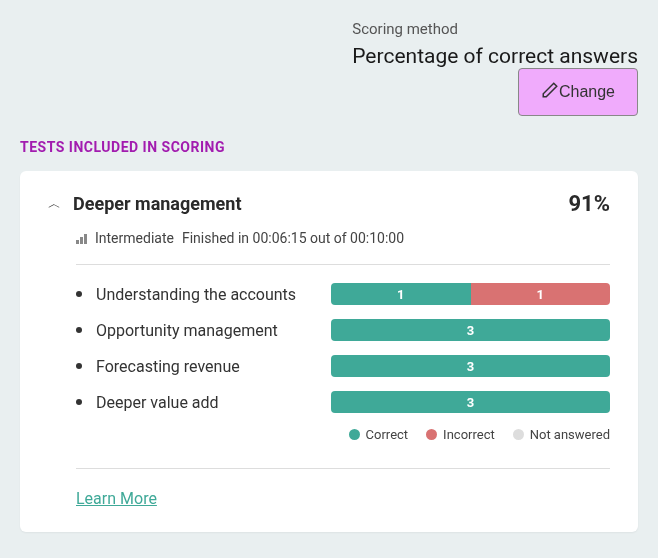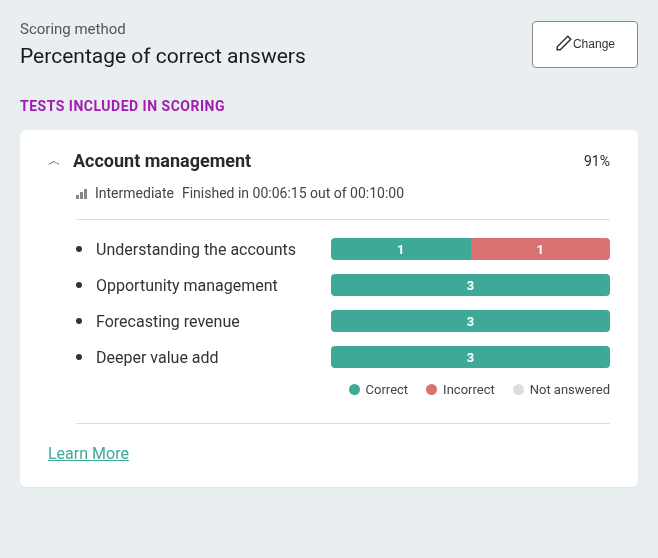--- a/index.html
+++ b/index.html
@@ -7,43 +7,44 @@
       font-family: -apple-system, BlinkMacSystemFont, 'Segoe UI', Roboto, sans-serif;
       background: #e9eff0;
       width: 658px;
       height: 558px;
       padding: 20px;
       color: #2a2a2a;
     }
     .header-row {
       display: flex;
       justify-content: space-between;
-      align-items: center;
-      margin-bottom: 30px;
+      align-items: flex-end;
+      margin-bottom: 23px;
+      flex-direction: column;
     }
     .scoring-info { flex: 1; }
     .scoring-label {
       font-size: 15px;
       color: #555;
       margin-bottom: 6px;
     }
     .scoring-value {
       font-size: 21px;
       font-weight: 400;
       color: #1a1a1a;
     }
     .change-btn {
       display: flex;
       align-items: center;
       gap: 0;
       padding: 12px 22px;
-      background: #ffffff;
+      background: #f0abfc;
       border: 1px solid #888;
       border-radius: 4px;
-      font-size: 12px;
+      font-size: 16px;
       font-weight: 500;
       cursor: pointer;
       color: #333;
     }
     .change-btn svg { width: 18px; height: 18px; stroke: #333; }
     .section-label {
       font-size: 14px;
       font-weight: 700;
       letter-spacing: 0.5px;
       color: #a21caf;
@@ -61,21 +62,21 @@
       justify-content: space-between;
       margin-bottom: 14px;
     }
     .test-title-wrap {
       display: flex;
       align-items: center;
       gap: 12px;
     }
     .chevron { font-size: 13px; color: #333; }
     .test-title { font-size: 18px; font-weight: 700; }
-    .test-score { font-size: 14px; font-weight: 400; }
+    .test-score { font-size: 22px; font-weight: 700; }
     .test-meta {
       display: flex;
       gap: 8px;
       font-size: 14px;
       color: #444;
       padding-left: 28px;
       margin-bottom: 18px;
     }
     .meta-level { display: flex; align-items: center; gap: 8px; }
     .bars-icon { display: inline-flex; align-items: flex-end; gap: 1px; height: 11px; }
@@ -119,20 +120,21 @@
       margin-top: 6px;
       margin-bottom: 26px;
     }
     .legend-item { display: flex; align-items: center; gap: 6px; }
     .swatch { width: 11px; height: 11px; border-radius: 50%; }
     .swatch.correct{background:#3fa998}
     .swatch.incorrect{background:#d97272}
     .swatch.na{background:#ddd}
     .divider2 { border: none; border-top: 1px solid #ddd; margin: 0 0 20px 28px; }
     .learn-more {
+      margin-left: 28px;
       color: #3fa998;
       text-decoration: underline;
       font-size: 16px;
       cursor: pointer;
       display: inline-block;
     }
   </style>
 </head>
 <body>
 
@@ -150,21 +152,21 @@
     <span>Change</span>
   </button>
 </div>
 
 <div class="section-label">TESTS INCLUDED IN SCORING</div>
 
 <div class="card">
   <div class="test-header">
     <div class="test-title-wrap">
       <span class="chevron">︿</span>
-      <span class="test-title">Account management</span>
+      <span class="test-title">Deeper management</span>
     </div>
     <span class="test-score">91%</span>
   </div>
 
   <div class="test-meta">
     <span class="meta-level">
       <span class="bars-icon">
           <span></span>
           <span></span>
           <span></span>

